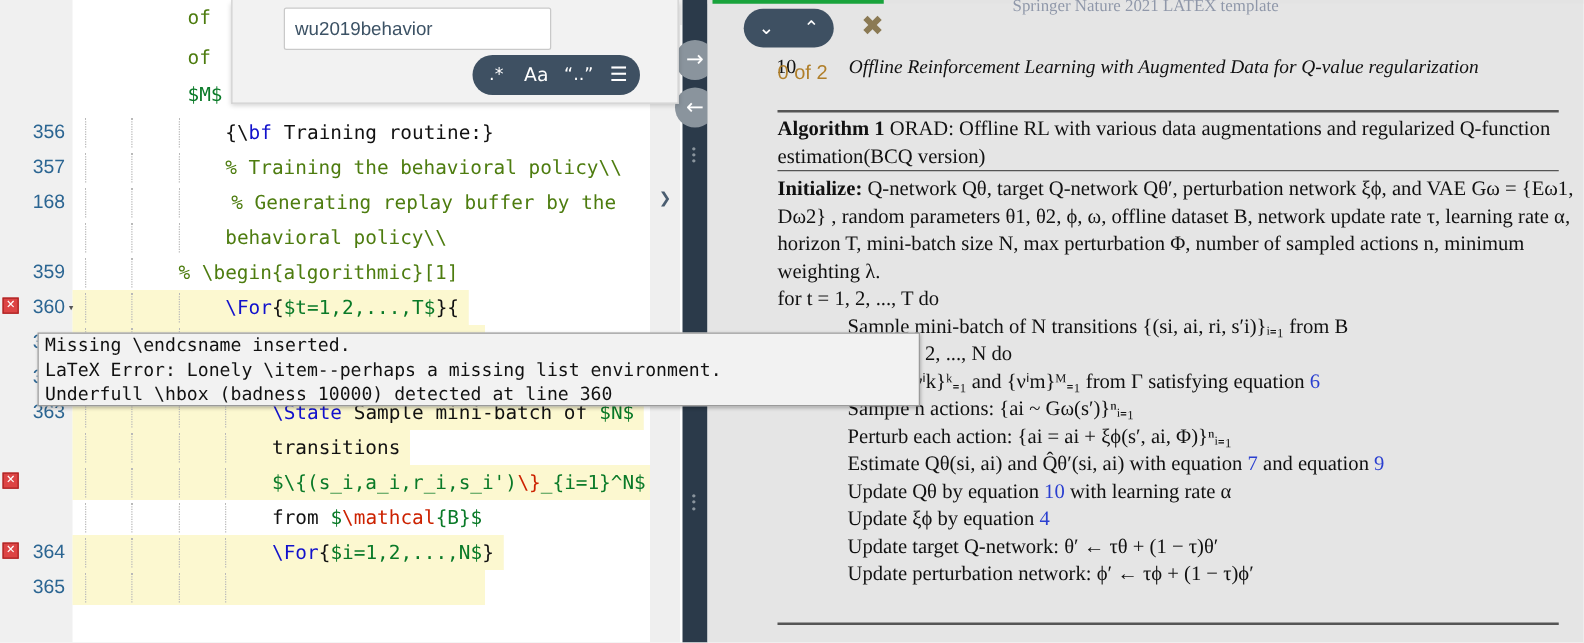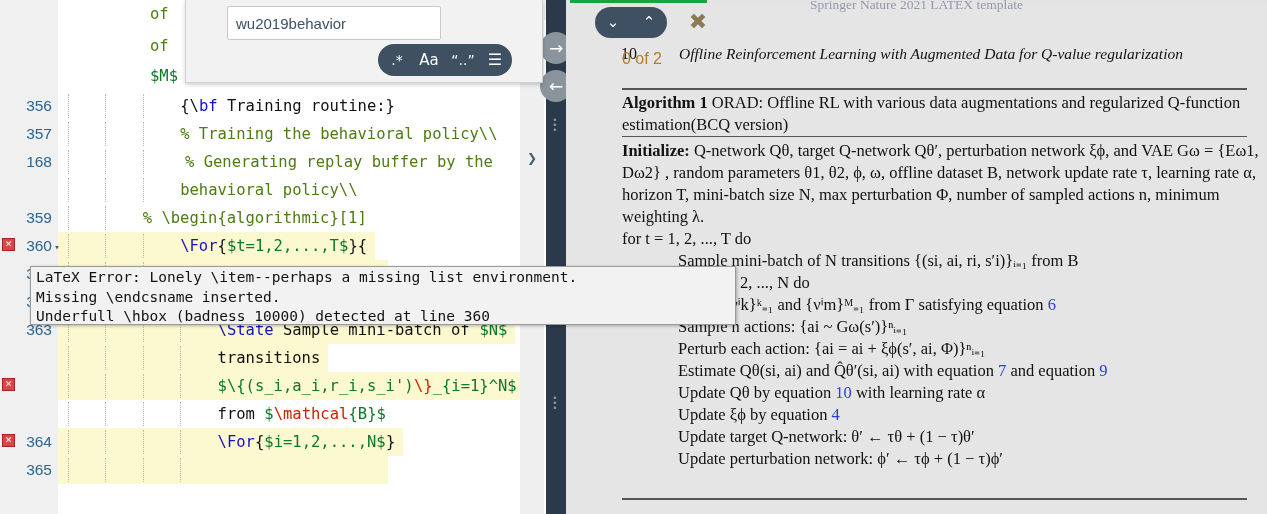--- a/index.html
+++ b/index.html
@@ -236,22 +236,22 @@
         <div class="code-line" style="top: 428px;"><div class="hl" style="left: 58px; width: 345.25px;"></div><div class="errmark">✕</div><div class="ln">364</div><div class="indentguide" style="left: 68px;"></div><div class="indentguide" style="left: 105.4px;"></div><div class="indentguide" style="left: 142.8px;"></div><div class="indentguide" style="left: 180.2px;"></div><span class="txt k-cmd" style="left: 217.6px;">\For</span><span class="txt k-brace" style="left: 255px;">{</span><span class="txt k-math" style="left: 264.35px;">$i=1,2,...,N$</span><span class="txt k-brace" style="left: 385.9px;">}</span></div>
         <div class="code-line" style="top: 456px;"><div class="hl" style="left: 58px; width: 330px;"></div><div class="ln">365</div><div class="indentguide" style="left: 68px;"></div><div class="indentguide" style="left: 105.4px;"></div><div class="indentguide" style="left: 142.8px;"></div><div class="indentguide" style="left: 180.2px;"></div></div>
       </div>
 
     <div id="editor-scroll-strip"></div>
     <div id="editor-scroll-thumb">❯</div>
     <div id="scroll-up-cap">▲</div>
   </div>
 
   <div id="error-tooltip">
+    <div>Missing \endcsname inserted.</div>
     <div>LaTeX Error: Lonely \item--perhaps a missing list environment.</div>
-    <div>Missing \endcsname inserted.</div>
     <div>Underfull \hbox (badness 10000) detected at line 360</div>
   </div>
 
   <div id="search-panel">
     <input id="search-input" type="text" value="wu2019behavior" style="">
     <div id="nav-group">
       <div class="nbtn" id="nav-next">⌄</div>
       <div class="nbtn" id="nav-prev">⌃</div>
     </div>
     <div id="close-search">✖</div>

